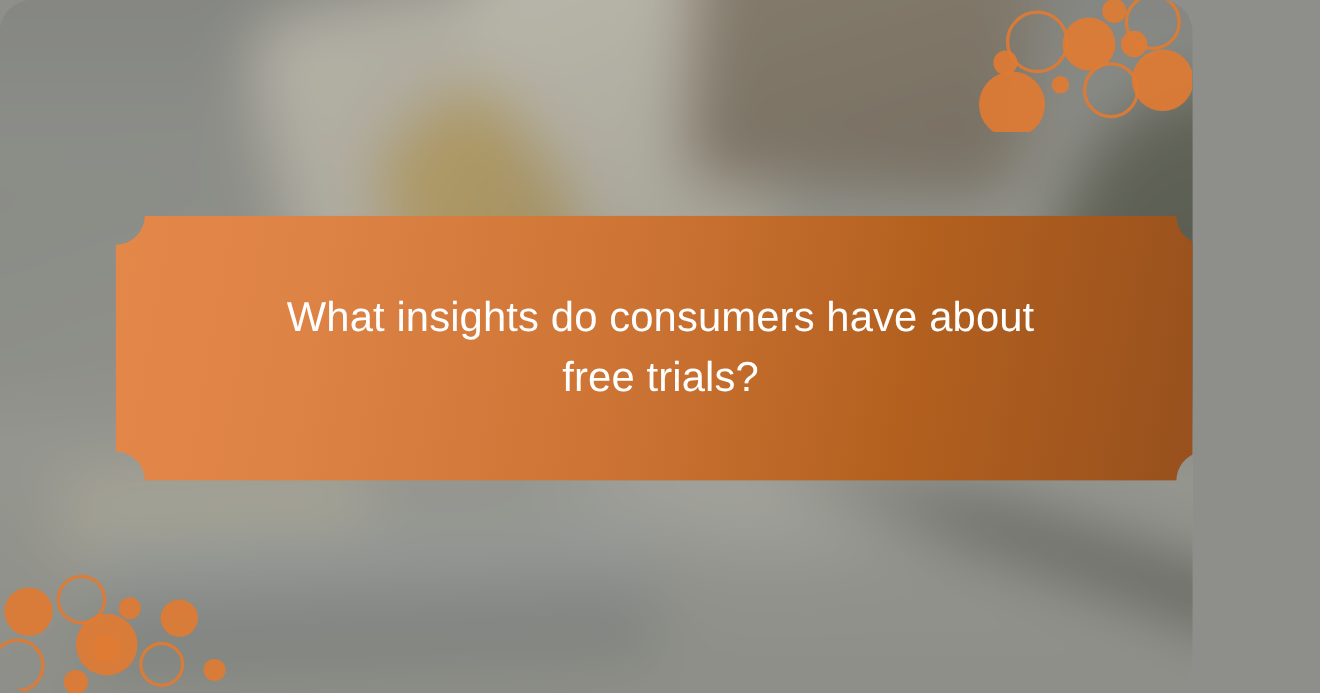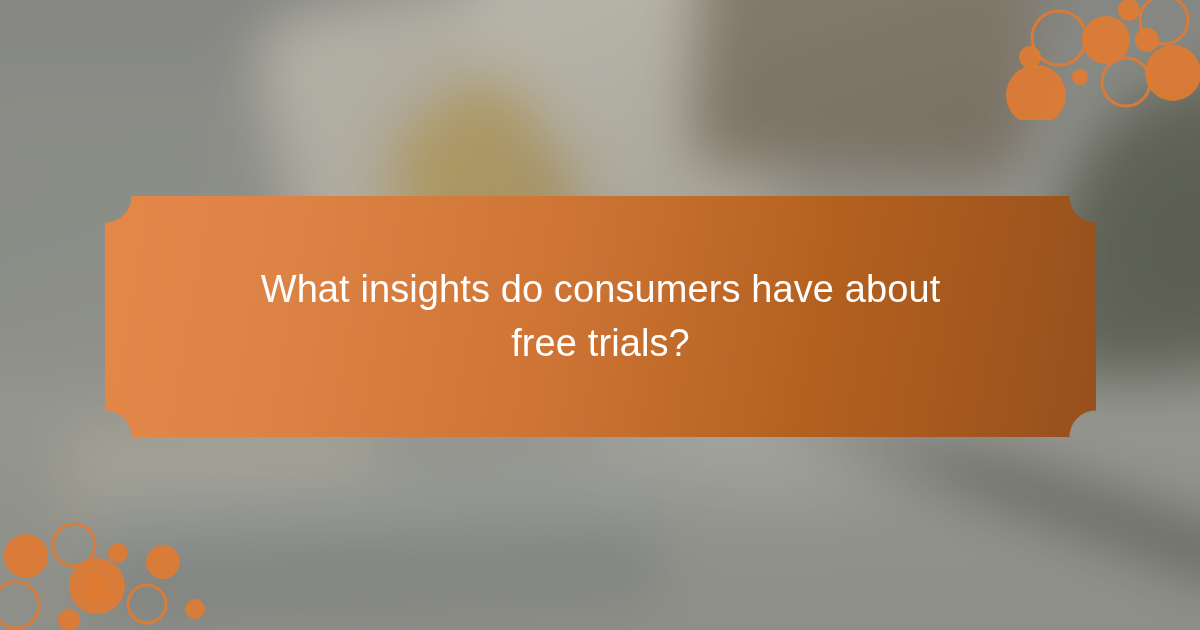--- a/index.html
+++ b/index.html
@@ -5,24 +5,25 @@
   * { margin:0; padding:0; box-sizing:border-box; }
   html, body {
     width:1200px; height:630px;
     overflow:hidden;
     font-family:"Liberation Sans", sans-serif;
     background:#8e8e8a;
   }
 
   #stage {
     position:relative;
-    width:1200px;
+    width:1084px;
     height:630px;
     overflow:hidden;
     background:#8f918c;
+    border-radius:29px;
   }
 
   
   .bg-photo {
     position:absolute;
     inset:-60px;
     filter:blur(26px);
     transform:scale(1.06);
   }
   .bg-base {

